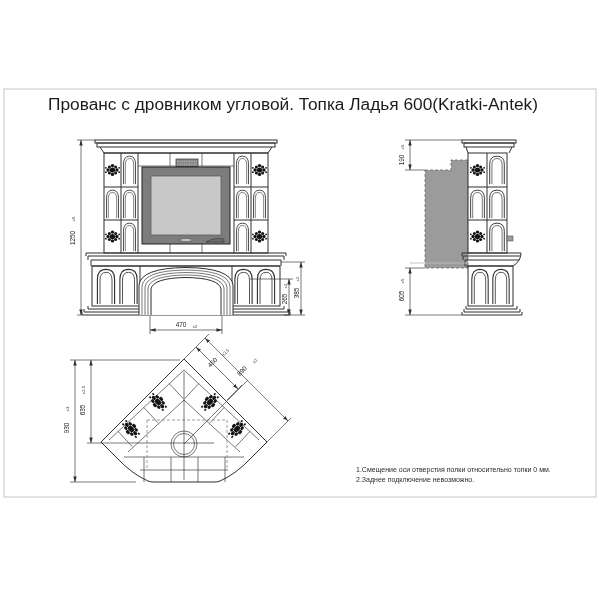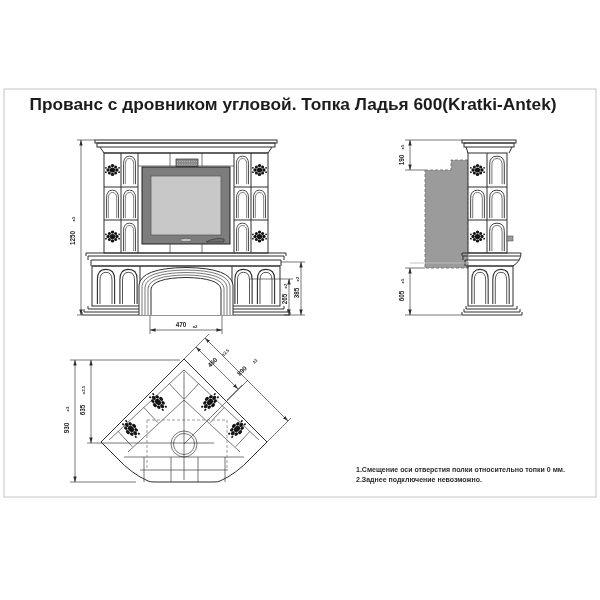--- a/index.html
+++ b/index.html
@@ -1,16 +1,16 @@
 <!DOCTYPE html>
 <html><head>
 <meta charset="utf-8">
 <style>
   html,body{margin:0;padding:0;background:#fff;}
-  .page{position:relative;width:600px;height:600px;background:#fff;overflow:hidden;font-weight:bold;}
+  .page{position:relative;width:600px;height:600px;background:#fff;overflow:hidden;}
   svg{display:block;}
   text{font-family:"Liberation Sans","DejaVu Sans",sans-serif;fill:#1c1c1c;}
   .title{font-size:17.3px;text-anchor:middle;}
   .dv{font-size:6.4px;text-anchor:middle;}
   .dt{font-size:4.3px;text-anchor:middle;fill:#2e2e2e;}
   .note{font-size:7px;fill:#2b2b2b;}
   .s{stroke:#2e2e2e;stroke-width:1;fill:none;}
   .t{stroke:#2e2e2e;stroke-width:.65;fill:none;}
   .d{stroke:#2e2e2e;stroke-width:.65;fill:none;marker-start:url(#arr);marker-end:url(#arr);}
   .dash{stroke:#858585;stroke-width:.8;fill:none;stroke-dasharray:3 2;}

